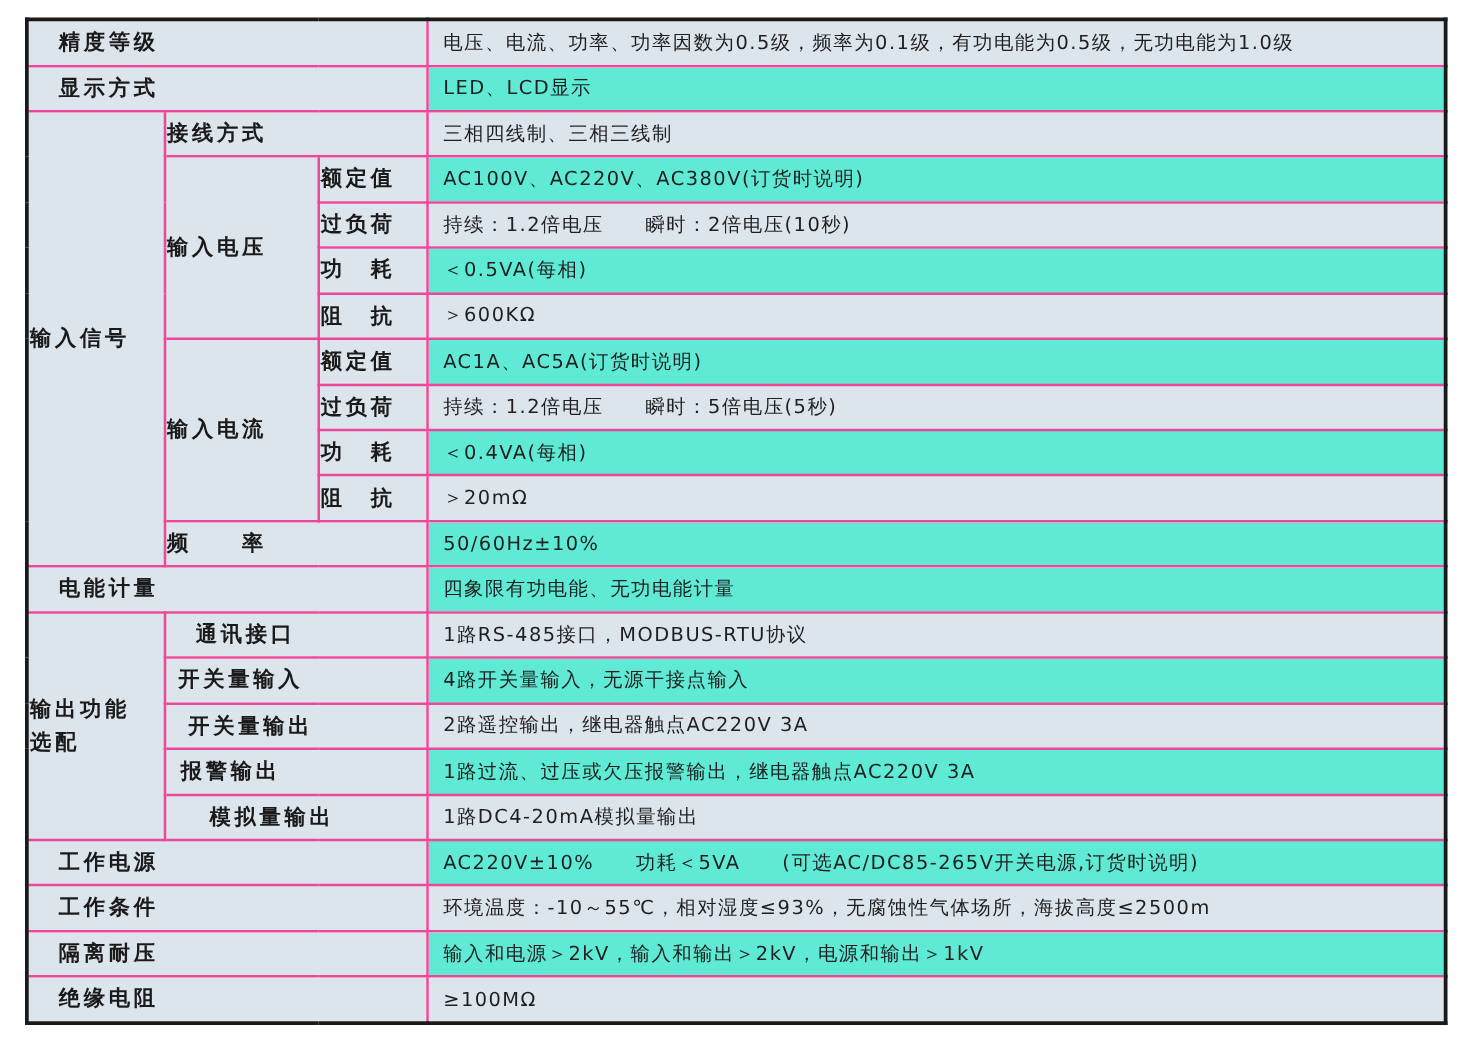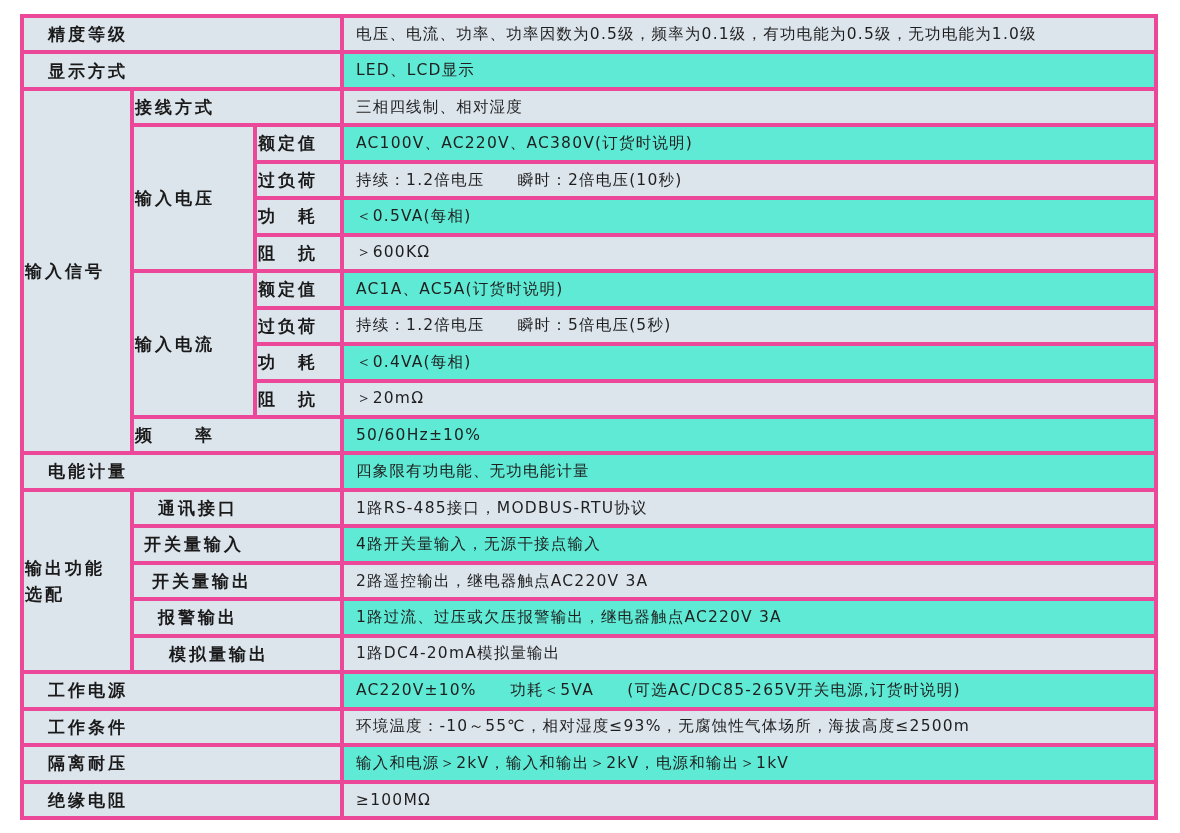--- a/index.html
+++ b/index.html
@@ -11,21 +11,21 @@
   }
   table.spec {
     position: absolute;
     left: 20px; top: 14px;
     width: 1138px; height: 806px;
     border-collapse: collapse;
     table-layout: fixed;
     border: 3px solid #1a1a1a;
   }
   td {
-    border: 4px solid #ec4899;
+    border: 2px solid #ec4899;
     overflow: hidden;
     vertical-align: middle;
   }
   
   .lbl {
     background: #dce4ec;
     color: #1a1a1a;
     font-weight: bold;
     font-size: 17px;
     letter-spacing: 3px;
@@ -66,21 +66,21 @@
     </tr>
 
     <tr>
       <td colspan="3" class="lbl lbl-left">显示方式</td>
       <td class="val plain">LED、LCD显示</td>
     </tr>
 
     <tr>
       <td rowspan="10" class="lbl">输入信号</td>
       <td colspan="2" class="lbl">接线方式</td>
-      <td class="val shade">三相四线制、相对湿度</td>
+      <td class="val shade">三相四线制、三相三线制</td>
     </tr>
 
     <tr>
       <td rowspan="4" class="lbl">输入电压</td>
       <td class="lbl">额定值</td>
       <td class="val plain">AC100V、AC220V、AC380V(订货时说明)</td>
     </tr>
     <tr>
       <td class="lbl">过负荷</td>
       <td class="val shade">持续：1.2倍电压　　瞬时：2倍电压(10秒)</td>
@@ -130,21 +130,21 @@
     </tr>
     <tr>
       <td colspan="2" class="lbl lbl-left" style="padding-left:10px">开关量输入</td>
       <td class="val plain">4路开关量输入，无源干接点输入</td>
     </tr>
     <tr>
       <td colspan="2" class="lbl lbl-left" style="padding-left:18px">开关量输出</td>
       <td class="val shade">2路遥控输出，继电器触点AC220V 3A</td>
     </tr>
     <tr>
-      <td colspan="2" class="lbl lbl-left" style="padding-left:24px">报警输出</td>
+      <td colspan="2" class="lbl lbl-left" style="padding-left:12px">报警输出</td>
       <td class="val plain">1路过流、过压或欠压报警输出，继电器触点AC220V 3A</td>
     </tr>
     <tr>
       <td colspan="2" class="lbl lbl-left" style="padding-left:35px">模拟量输出</td>
       <td class="val shade">1路DC4-20mA模拟量输出</td>
     </tr>
 
     <tr>
       <td colspan="3" class="lbl lbl-left">工作电源</td>
       <td class="val plain">AC220V±10%　　功耗＜5VA　　(可选AC/DC85-265V开关电源,订货时说明)</td>

